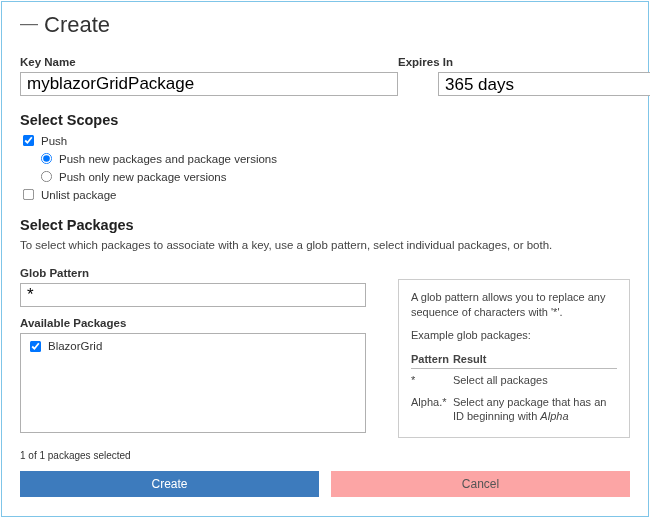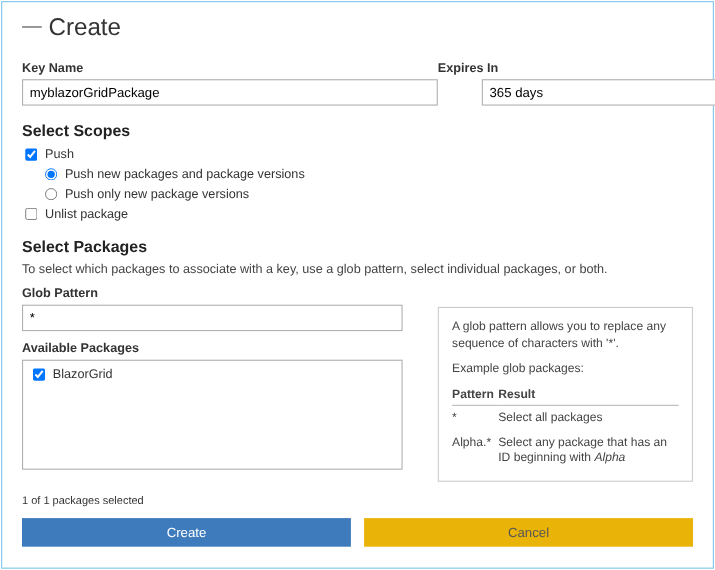--- a/index.html
+++ b/index.html
@@ -47,21 +47,21 @@
       font-weight: 600;
       font-size: 11.5px;
       margin-bottom: 4px;
       color: #333;
     }
     input[type="text"], select {
       width: 100%;
       height: 24px;
       border: 1px solid #b0b0b0;
       padding: 2px 6px;
-      font-size: 12px;
+      font-size: 17px;
       font-family: inherit;
       background: #fff;
     }
     select {
       appearance: none;
       background-image: linear-gradient(45deg, transparent 50%, #555 50%), linear-gradient(135deg, #555 50%, transparent 50%);
       background-position: calc(100% - 12px) 10px, calc(100% - 8px) 10px;
       background-size: 4px 4px, 4px 4px;
       background-repeat: no-repeat;
       padding-right: 20px;
@@ -89,21 +89,21 @@
     .radio-sub { margin-left: 18px; }
     .help-text {
       font-size: 11.5px;
       color: #444;
       margin-top: 2px;
       margin-bottom: 10px;
     }
     .glob-section {
       display: flex;
       gap: 32px;
-      align-items: flex-start;
+      align-items: center;
     }
     .glob-left { flex: 1 1 330px; }
     .glob-right {
       flex: 0 0 232px;
       border: 1px solid #ccc;
       padding: 10px 12px;
       font-size: 11px;
       color: #444;
       margin-top: 18px;
     }
@@ -156,21 +156,21 @@
       border: none;
       font-size: 12px;
       cursor: pointer;
       font-family: inherit;
     }
     .btn-primary {
       background: #3d7bbd;
       color: #fff;
     }
     .btn-secondary {
-      background: #eab308;
+      background: #fca5a5;
       color: #555;
     }
   </style>
 </head>
 <body>
 
 <div class="container">
   <div class="header">
     <span class="collapse">—</span>
     <h1>Create</h1>

